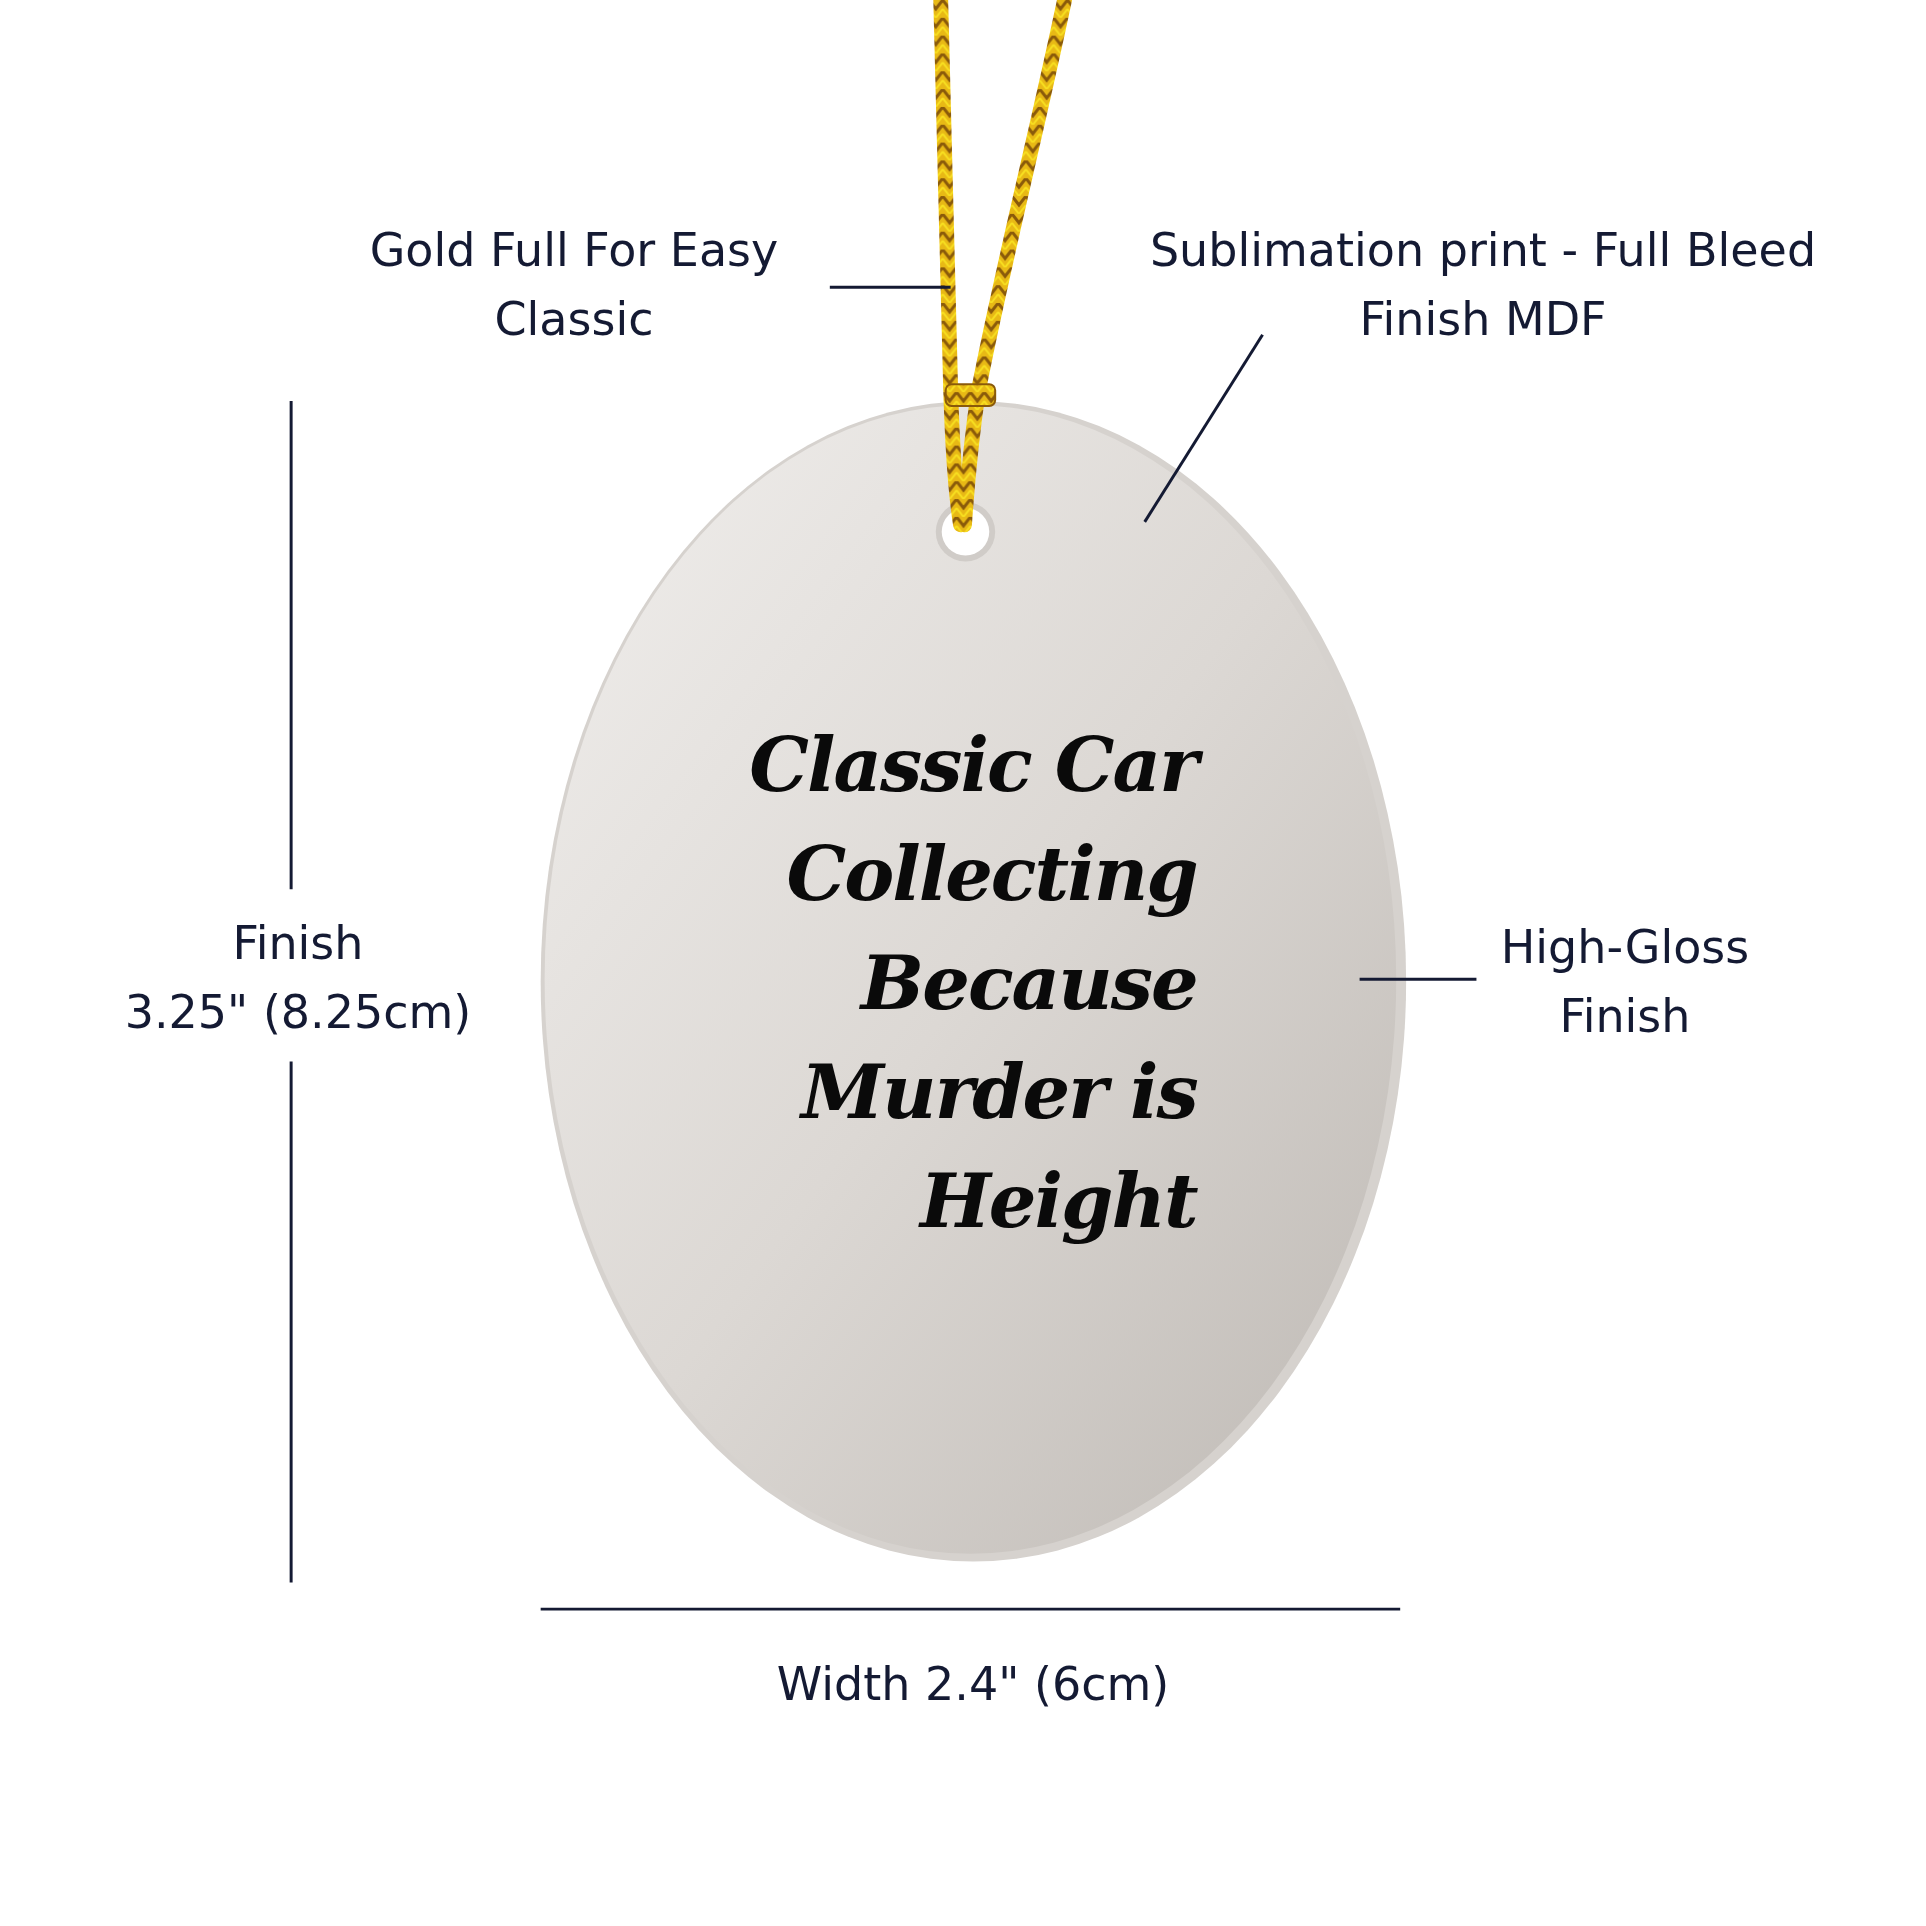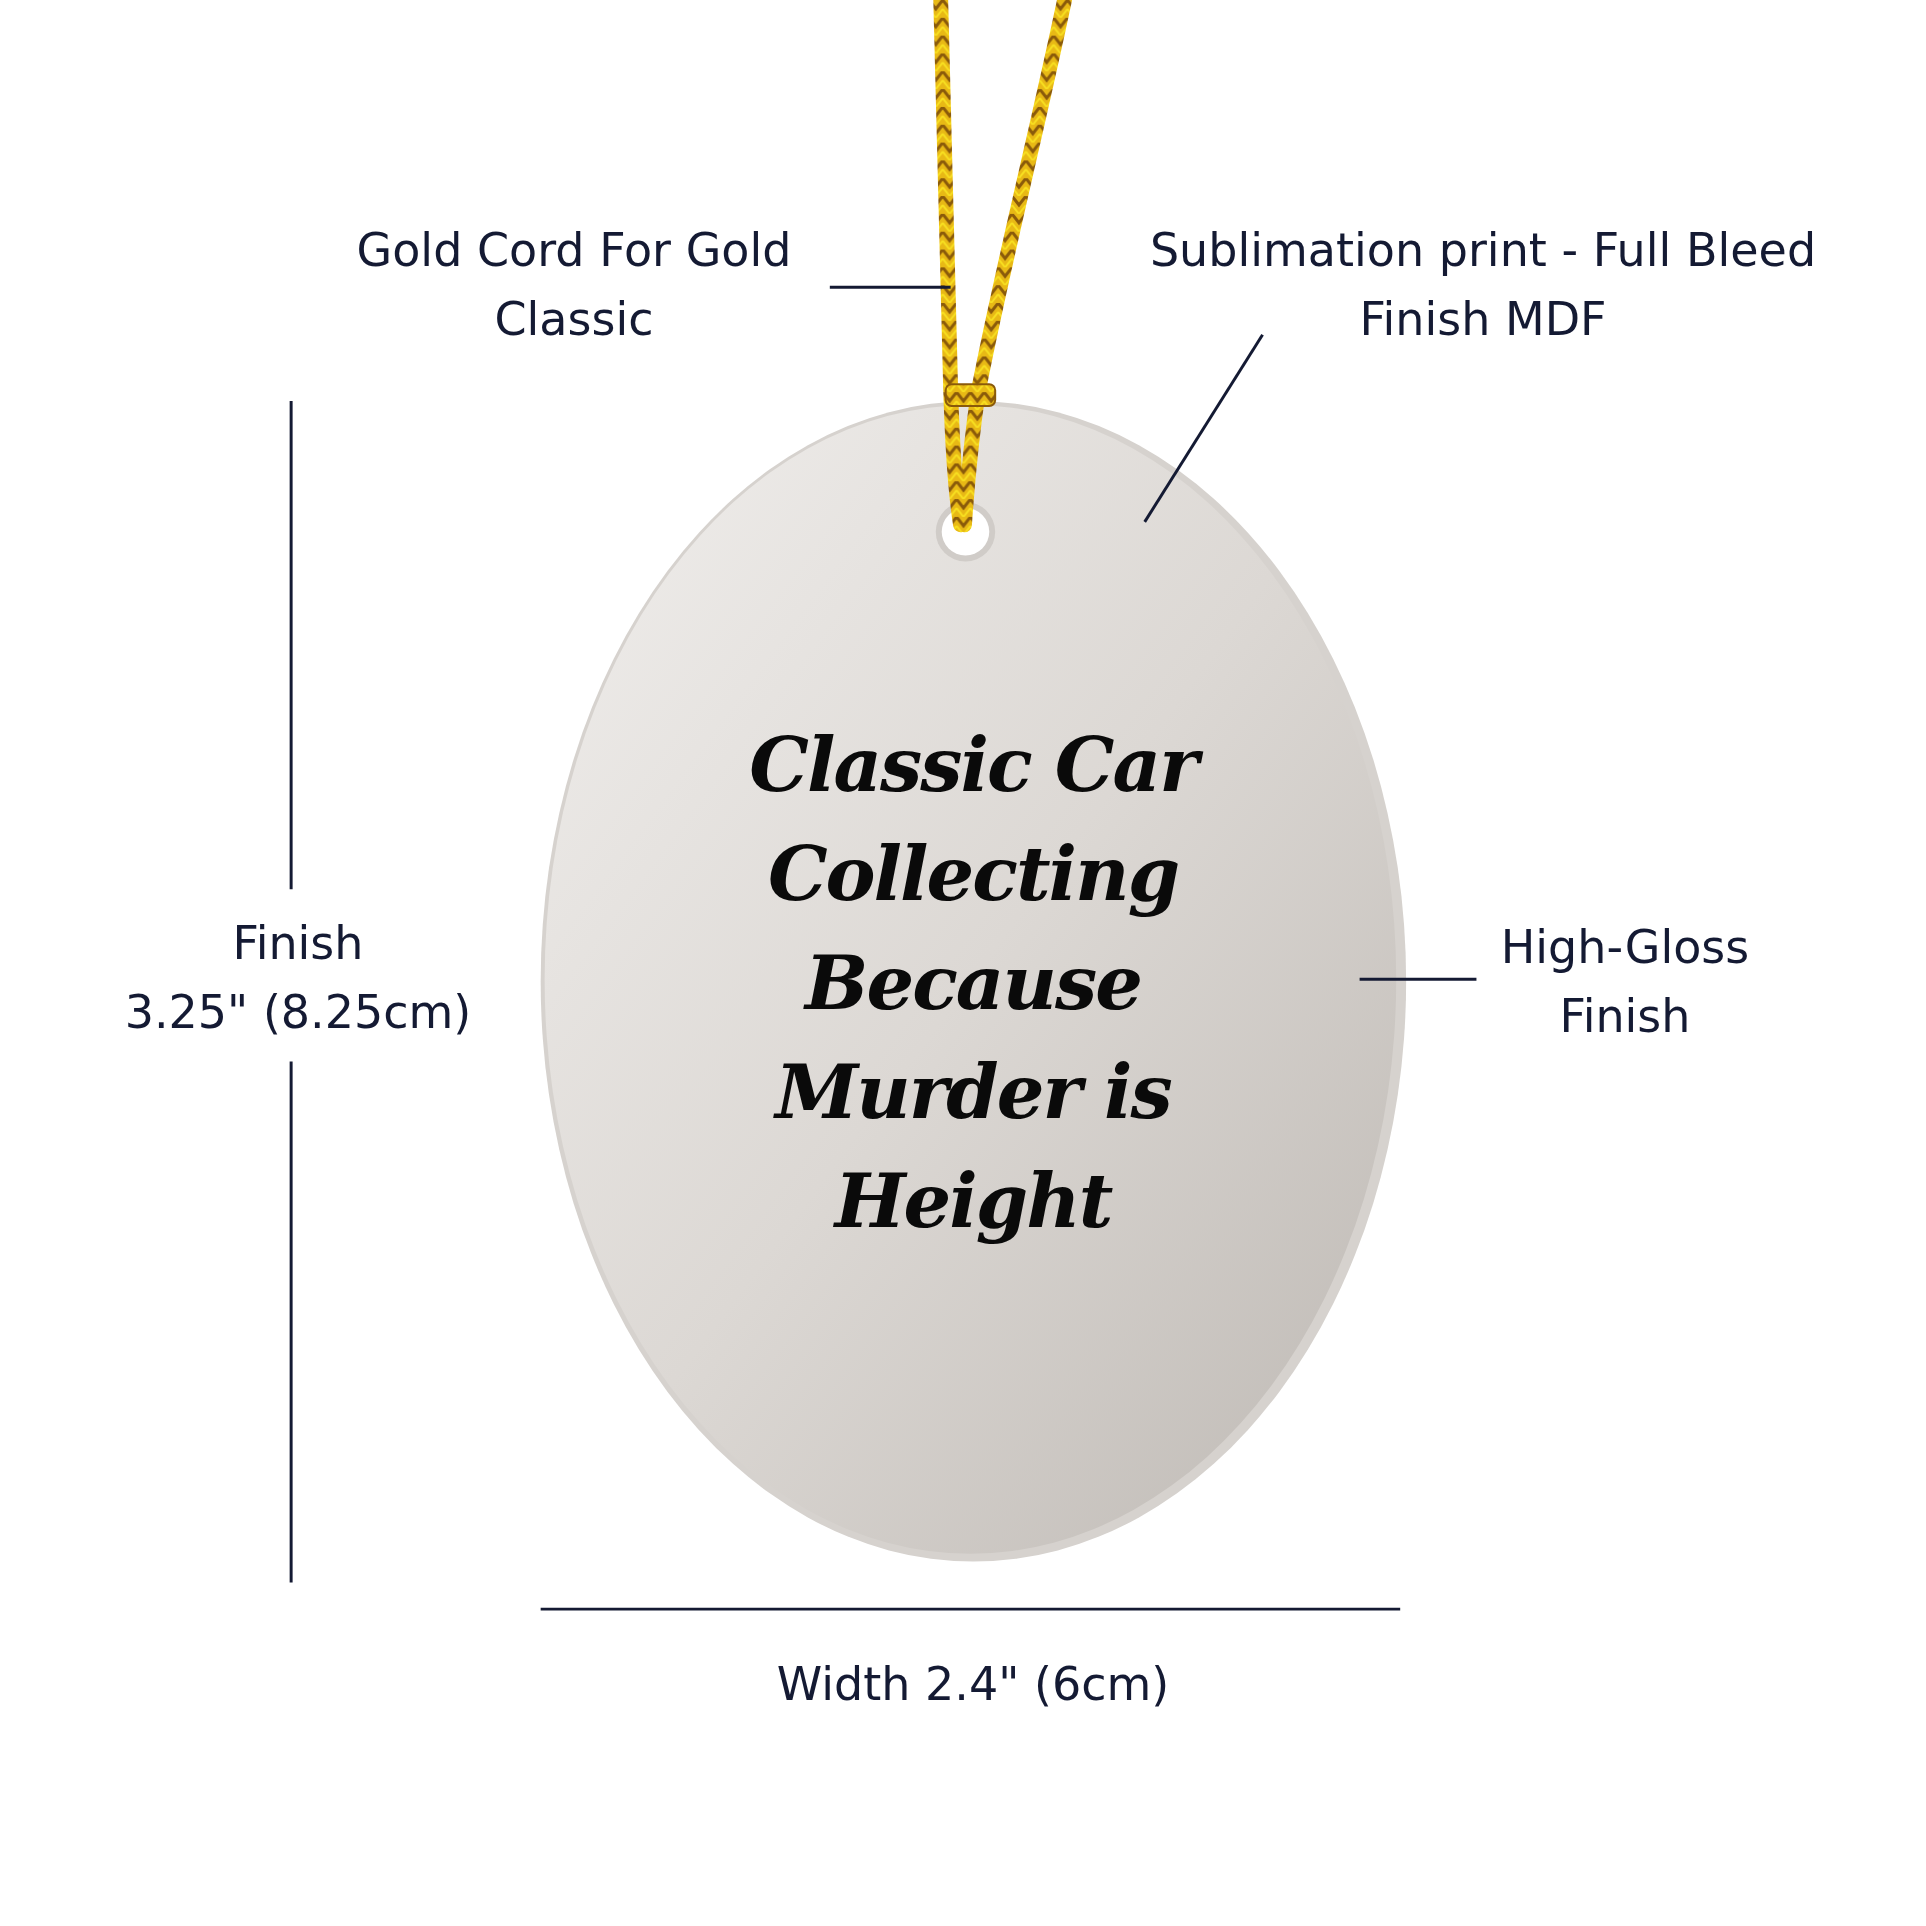--- a/index.html
+++ b/index.html
@@ -4,21 +4,21 @@
 <style>
   html, body { margin: 0; padding: 0; background: #ffffff; }
   body { width: 1927px; height: 1927px; position: relative; overflow: hidden;
          font-family: "DejaVu Sans", sans-serif; color: #141a33; }
   .stage { position: absolute; left: 0; top: 0; width: 1927px; height: 1927px; }
   .label { position: absolute; text-align: center; font-size: 46px; line-height: 69px;
            font-family: "DejaVu Sans", sans-serif; font-weight: 400; color: #141a33;
            white-space: nowrap; transform: translateX(-50%); }
   .label span { display: block; }
   .quote { position: absolute; left: 973px; top: 711px; transform: translateX(-50%);
-           text-align: center; font-family: "DejaVu Serif", serif; font-style: italic;
+           text-align: right; font-family: "DejaVu Serif", serif; font-style: italic;
            font-weight: 700; font-size: 75px; line-height: 109px; color: #0a0a0a;
            letter-spacing: -2px; white-space: nowrap; }
   .quote span { display: block; }
   svg { position: absolute; left: 0; top: 0; }
 </style>
 </head>
 <body>
 
 <div class="stage">
 
@@ -64,21 +64,21 @@
 
   <div class="quote">
     <span>Classic Car</span>
     <span>Collecting</span>
     <span>Because</span>
     <span>Murder is</span>
     <span>Height</span>
   </div>
 
   <div class="label" style="left:574px; top:216px;">
-    <span>Gold Cord For Gold</span>
+    <span>Gold Full For Easy</span>
     <span>Classic</span>
   </div>
 
   <div class="label" style="left:1455px; top:216px;margin-left:28px;">
     <span>Sublimation print - Full Bleed</span>
     <span>Finish MDF</span>
   </div>
 
   <div class="label" style="left:298px; top:909px;">
     <span>Finish</span>

